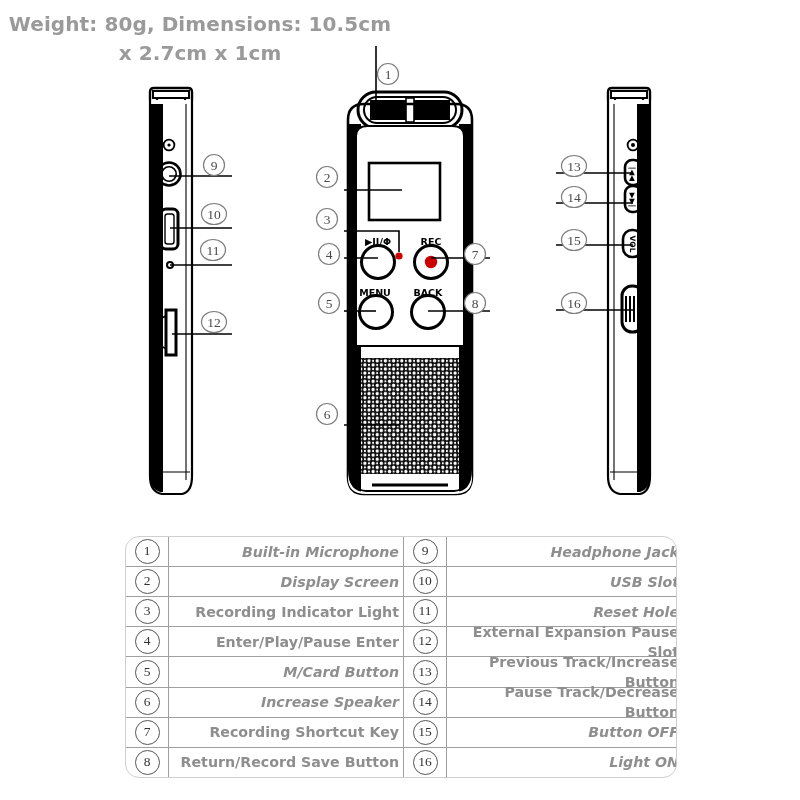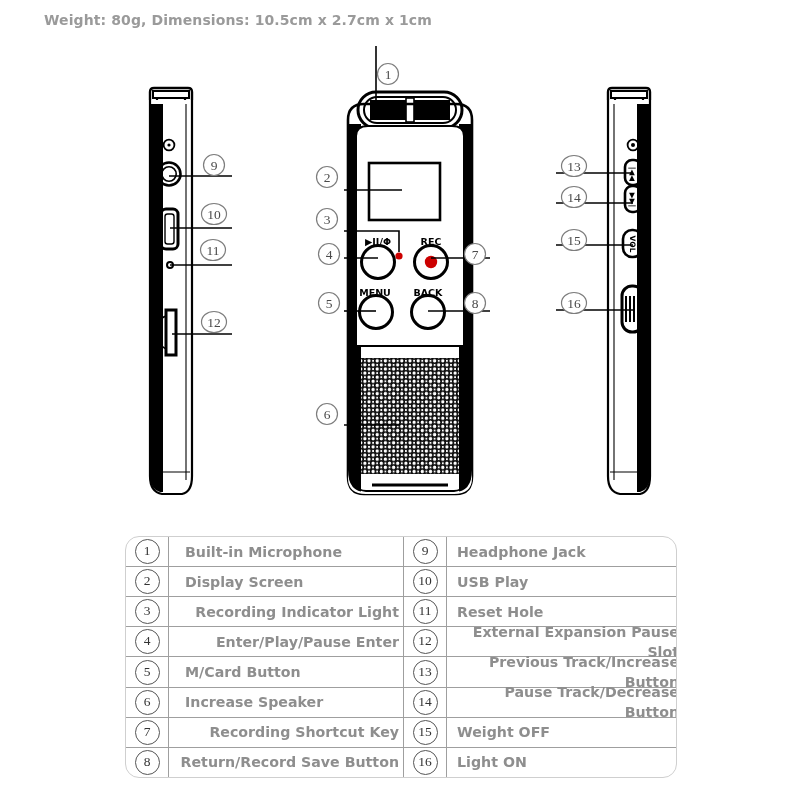--- a/index.html
+++ b/index.html
@@ -17,26 +17,25 @@
     color: #8e8e8e;
   }
 
   
   #spec-header {
     position: absolute;
     left: 0;
     top: 10px;
     width: 400px;
     text-align: center;
-    font-size: 14px;
+    font-size: 20px;
     font-weight: bold;
     color: #9a9a9a;
     line-height: 1.45;
     letter-spacing: 0.1px;
-    margin-left: 38px;
   }
 
   
   #diagram {
     position: absolute;
     left: 0;
     top: 0;
     width: 800px;
     height: 525px;
   }
@@ -101,21 +100,21 @@
     top: 50%;
     transform: translateY(-50%);
     font-size: 14.2px;
     font-weight: bold;
     color: #8e8e8e;
     line-height: 1.42;
     text-align: right;
     white-space: normal;
     pointer-events: none;
   }
-  .ltext.one-line { text-align: left; padding-left: 8px; }
+  .ltext.one-line { text-align: right; padding-left: 8px; font-style: italic; }
   .ltext.wide     { left: 2px; right: 2px; }
 </style>
 </head>
 <body>
 
 <div id="spec-header">Weight: 80g, Dimensions: 10.5cm x 2.7cm x 1cm</div>
 
 <div id="diagram">
 <svg width="800" height="525" viewBox="0 0 800 525" xmlns="http://www.w3.org/2000/svg">
   <defs>
@@ -348,21 +347,21 @@
             <div class="ltext one-line wide">Headphone Jack</div>
           </td>
         </tr>
         <tr>
           <td class="num"><span class="numcircle">2</span></td>
           <td class="lbl">
             <div class="ltext one-line">Display Screen</div>
           </td>
           <td class="num"><span class="numcircle">10</span></td>
           <td class="lbl">
-            <div class="ltext one-line wide">USB Play</div>
+            <div class="ltext one-line wide">USB Slot</div>
           </td>
         </tr>
         <tr>
           <td class="num"><span class="numcircle">3</span></td>
           <td class="lbl">
             <div class="ltext">Recording Indicator Light</div>
           </td>
           <td class="num"><span class="numcircle">11</span></td>
           <td class="lbl">
             <div class="ltext one-line wide">Reset Hole</div>
@@ -398,21 +397,21 @@
             <div class="ltext wide">Pause Track/Decrease Button</div>
           </td>
         </tr>
         <tr>
           <td class="num"><span class="numcircle">7</span></td>
           <td class="lbl">
             <div class="ltext">Recording Shortcut Key</div>
           </td>
           <td class="num"><span class="numcircle">15</span></td>
           <td class="lbl">
-            <div class="ltext one-line wide">Weight OFF</div>
+            <div class="ltext one-line wide">Button OFF</div>
           </td>
         </tr>
         <tr>
           <td class="num"><span class="numcircle">8</span></td>
           <td class="lbl">
             <div class="ltext">Return/Record Save Button</div>
           </td>
           <td class="num"><span class="numcircle">16</span></td>
           <td class="lbl">
             <div class="ltext one-line wide">Light ON</div>

